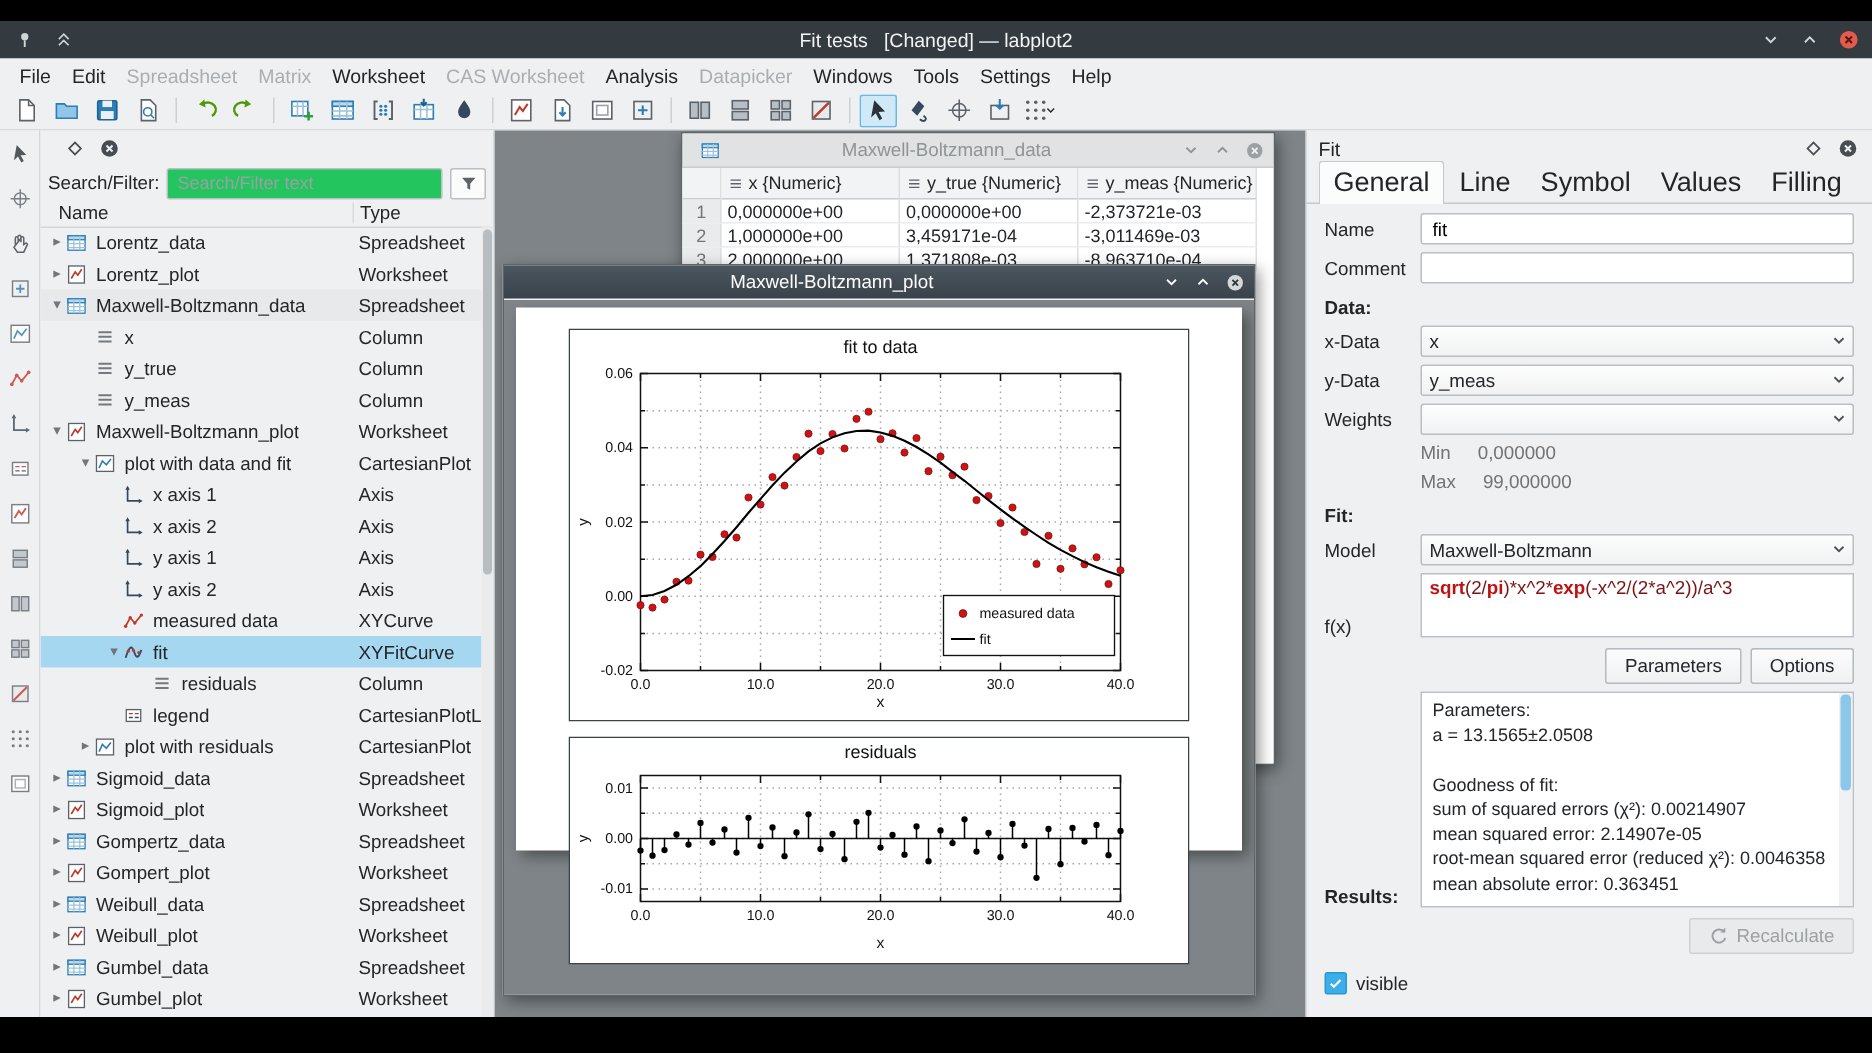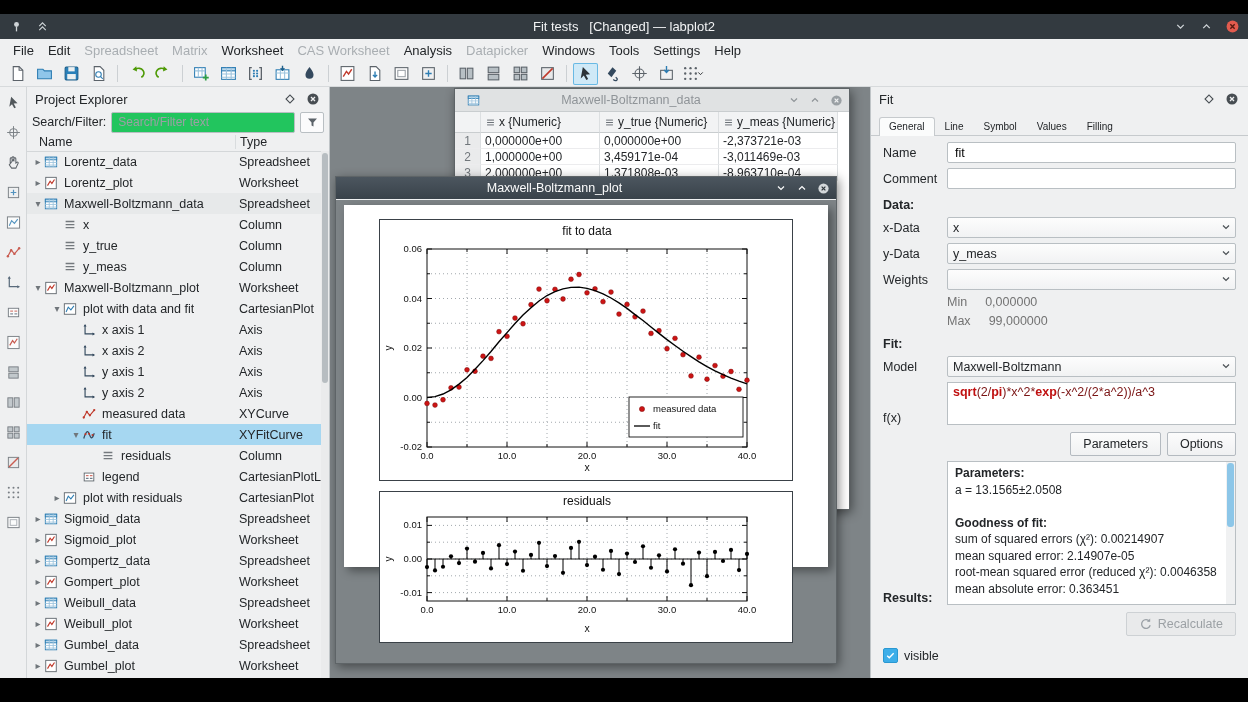--- a/index.html
+++ b/index.html
@@ -79,21 +79,21 @@
 
   .plotwin{left:5px;top:89px;width:500px;height:486px;z-index:2}
   .plot-body{position:absolute;top:23px;left:0;right:0;bottom:0;background:#7e8487;overflow:hidden}
   .page{position:absolute;left:8px;top:5px;width:484px;height:362px;background:#fff;box-shadow:4px 4px 9px rgba(0,0,0,.4)}
   #plot1{position:absolute;left:35px;top:14px}
   #plot2{position:absolute;left:35px;top:286px}
 
   
   .fit{left:870px;width:378px;border-left:1px solid #bfc4c7}
   .tabs{position:absolute;top:24px;left:0;right:0;height:25px;display:flex;align-items:flex-end;padding-left:8px;border-bottom:1px solid #c6cacd;box-sizing:border-box}
-  .tab{padding:3px 9px 4px;font-size:10px;border:1px solid transparent;border-bottom:none;position:relative;top:1px}
+  .tab{padding:3px 9px 4px;font-size:18px;border:1px solid transparent;border-bottom:none;position:relative;top:1px}
   .tab.active{background:#fbfcfc;border-color:#c6cacd;border-radius:3px 3px 0 0}
   .fit-form{position:absolute;top:50px;left:0;right:0;bottom:0;font-size:12.5px;overflow:hidden}
   .frow{display:flex;align-items:center;margin:5px 12px 0 12px}
   .frow.top{align-items:flex-end}
   .flabel{width:64px;flex:none;padding-top:0}
   .frow.top .flabel{padding-top:3px}
   .fsec{font-weight:bold;margin:9px 12px 1px}
   .tinput{flex:1;height:19px;border:1px solid #b9bfc3;border-radius:2px;background:#fff;display:flex;align-items:center;padding:0 5px}
   .tinput input{border:0;outline:0;width:100%;background:transparent;font:12.5px "Liberation Sans","DejaVu Sans",sans-serif}
   .combo{flex:1;height:19px;border:1px solid #b9bfc3;border-radius:2px;background:linear-gradient(#fdfdfd,#f1f2f3);display:flex;align-items:center;padding:0 5px;position:relative}
@@ -102,21 +102,21 @@
   .cb{width:13px;height:13px;border-radius:2px;background:#3daee9;border:1px solid #2a98d1;display:inline-flex;align-items:center;justify-content:center;margin-right:6px;flex:none}
   .mm{color:#737373;display:flex;gap:18px}
   .fxbox{flex:1;height:37px;border:1px solid #b9bfc3;background:#fff;padding:2px 5px;font-size:12.5px;overflow:hidden}
   .f-fn{color:#c01010;font-weight:bold}
   .f-op{color:#7a1414}
   .btnrow{display:flex;justify-content:flex-end;gap:6px;margin:7px 12px 0}
   .btn{height:22px;padding:0 12px;border:1px solid #b4bac0;border-radius:2px;background:linear-gradient(#fcfcfc,#f0f1f2);display:inline-flex;align-items:center;gap:5px;font-size:12.5px}
   .btn.dis{color:#9ca1a5;background:#e9eaeb;border-color:#cdd1d4}
   .resbox{flex:1;height:136px;border:1px solid #b9bfc3;background:#fff;padding:3px 14px 3px 7px;overflow:hidden;position:relative;font-size:12px;line-height:16.5px}
   .rl{white-space:nowrap}
-  .rl.b{font-weight:bold}
+  .rl.b{font-weight:normal}
   .resbox .sb{position:absolute;right:0;top:0;bottom:0;width:9px;background:#f0f1f2}
   .resbox .sb .h{position:absolute;left:1px;top:1px;width:7px;height:64px;border-radius:3px;background:#8cc6e8}
   .visrow{display:flex;align-items:center;margin:12px 12px 0}
   .icw{display:flex;align-items:center;justify-content:center}
 </style>
 </head>
 <body>
 
 <div class="app">
 
@@ -529,21 +529,20 @@
             <svg width="15" height="15" viewBox="0 0 16 16" aria-hidden="true">
               <rect x="2" y="2.5" width="12" height="11" fill="#fff" stroke="#5b6269"></rect>
               <rect x="4.5" y="5" width="7" height="6" fill="none" stroke="#9aa0a6"></rect>
             </svg>
           </span>
         </div>
       </div>
 
     <div class="dock pe">
       <div class="dock-head">
-        <span class="dock-title">Project Explorer</span>
         <span class="dhbtn" id="ic-ped">
             <svg width="14" height="14" viewBox="0 0 16 16" aria-hidden="true">
               <rect x="4.8" y="4.8" width="6.4" height="6.4" fill="none" stroke="#474d52" stroke-width="1.3" transform="rotate(45 8 8)"></rect>
             </svg>
           </span>
         <span class="dhbtn" id="ic-pec">
             <svg width="14" height="14" viewBox="0 0 16 16" aria-hidden="true">
               <circle cx="8" cy="8" r="6.3" fill="#474d52"></circle>
               <path d="M5.7 5.7l4.6 4.6M10.3 5.7l-4.6 4.6" stroke="#eff0f1" stroke-width="1.5"></path>
             </svg>

